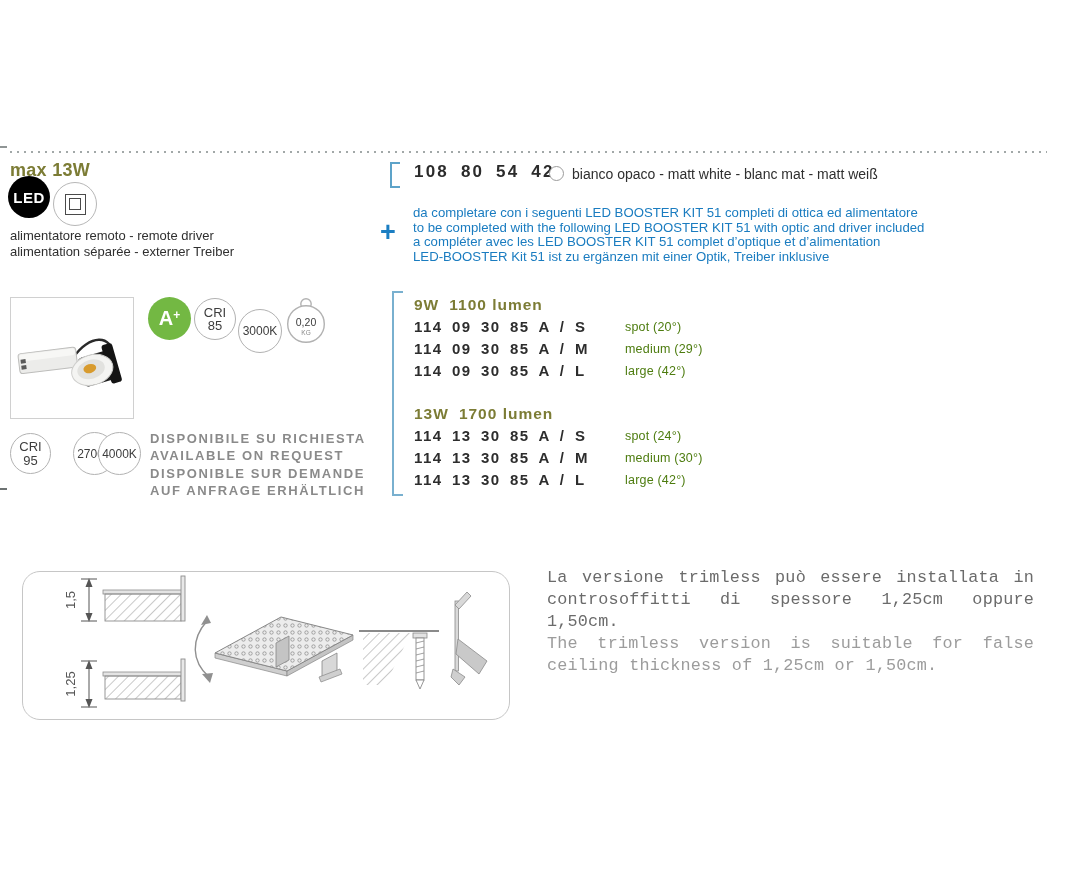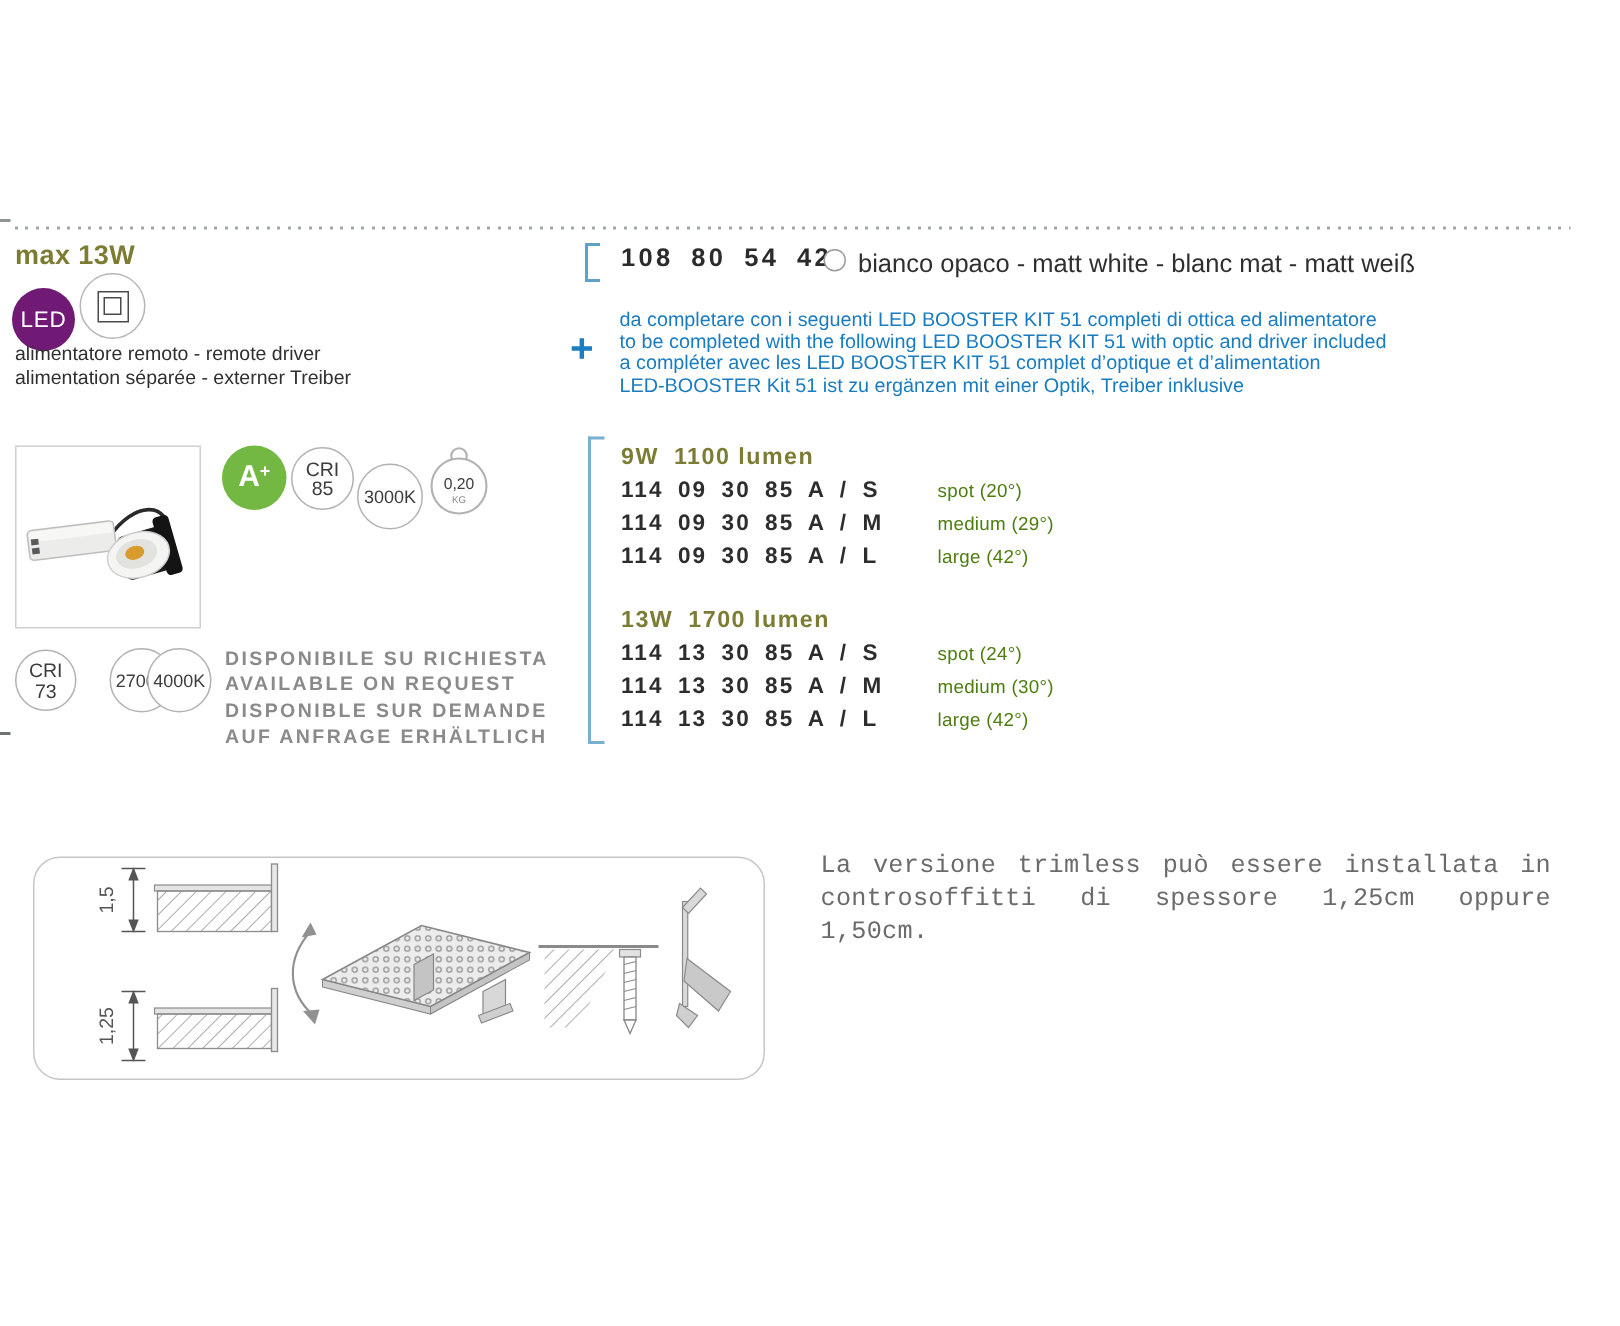--- a/index.html
+++ b/index.html
@@ -5,37 +5,37 @@
   html,body{margin:0;padding:0;background:#ffffff;}
   body{font-family:"Liberation Sans", sans-serif;}
   .page{position:relative;width:1080px;height:720px;background:#fff;overflow:hidden;border-radius:30px;}
 
   .crop-mark{position:absolute;height:2px;width:7px;background:#8f9595;}
   .dotted-line{position:absolute;left:10px;top:151px;width:1037px;height:2px;
     background-image:repeating-linear-gradient(to right,#a2a8a8 0 2px,transparent 2px 7px);}
 
   
   .max-watt{position:absolute;left:10px;top:160px;font-size:18px;font-weight:700;color:#7c7c35;letter-spacing:.3px;}
-  .led-circle{position:absolute;left:8px;top:192px;width:42px;height:42px;border-radius:50%;
-    background:#701a75;color:#fff;display:flex;align-items:center;justify-content:center;
-    font-weight:400;font-size:15px;letter-spacing:.5px;}
+  .led-circle{position:absolute;left:8px;top:176px;width:42px;height:42px;border-radius:50%;
+    background:#000000;color:#fff;display:flex;align-items:center;justify-content:center;
+    font-weight:700;font-size:15px;letter-spacing:.5px;}
   .square-circle{position:absolute;left:53px;top:182px;width:42px;height:42px;border-radius:50%;
     border:1.5px solid #b7b7b7;background:#fff;display:flex;align-items:center;justify-content:center;}
   .sq-outer{width:19px;height:19px;border:1.6px solid #4a4a4a;display:flex;align-items:center;justify-content:center;}
   .sq-inner{width:10px;height:10px;border:1.6px solid #4a4a4a;}
   .driver-note{position:absolute;left:10px;top:228px;font-size:13px;line-height:16px;color:#2f2f2f;}
 
   
   .finish-bracket{position:absolute;left:390px;top:162px;width:8px;height:22px;
     border:2px solid #5da3c9;border-right:none;}
   .finish-code{position:absolute;left:414px;top:162px;font-size:17px;font-weight:700;color:#2b2b2b;
     letter-spacing:2.2px;word-spacing:5px;}
   .radio{position:absolute;left:549px;top:166px;width:13px;height:13px;border-radius:50%;
     border:1.5px solid #9b9b9b;background:#fff;}
-  .finish-label{position:absolute;left:572px;top:166px;font-size:17px;color:#2f2f2f;text-align:right;}
+  .finish-label{position:absolute;left:572px;top:166px;font-size:14px;color:#2f2f2f;text-align:right;}
 
   
   .plus-icon{position:absolute;left:380px;top:219px;font-size:27px;font-weight:700;color:#1b7ec2;line-height:1;}
   .booster{position:absolute;left:413px;top:206px;font-size:13.2px;line-height:14.7px;color:#1a7cc0;}
 
   
   .photo-box{position:absolute;left:10px;top:297px;width:122px;height:120px;border:1px solid #d0d0d0;background:#fff;}
 
   
   .circ{position:absolute;border-radius:50%;border:1.4px solid #b2b2b2;background:#fff;
@@ -144,21 +144,21 @@
     <svg width="40" height="48" viewBox="0 0 40 48">
       <circle cx="20" cy="8" r="5.2" fill="none" stroke="#b2b2b2" stroke-width="1.4"></circle>
       <circle cx="20" cy="28" r="18.3" fill="#fff" stroke="#b2b2b2" stroke-width="1.4"></circle>
       <text x="20" y="30" text-anchor="middle" font-size="10.5" fill="#3d3d3d">0,20</text>
       <text x="20" y="39" text-anchor="middle" font-size="6.5" fill="#8a8a8a">KG</text>
     </svg>
   </div>
 
   <div class="circ cri95">
     <span>CRI</span>
-    <span>73</span>
+    <span>95</span>
   </div>
   <div class="circ cct2700">
     <span>2700K</span>
   </div>
   <div class="circ cct4000">
     <span>4000K</span>
   </div>
 
   <div class="on-request">
     <div>DISPONIBILE SU RICHIESTA</div>
@@ -264,15 +264,16 @@
         <rect x="432" y="28" width="3.5" height="70" fill="#d9d9d9" stroke="#8a8a8a" stroke-width="0.8"></rect>
         <polygon points="432,32 444,19 448,23 436,36" fill="#d9d9d9" stroke="#8a8a8a" stroke-width="0.8"></polygon>
         <polygon points="435,66 464,88 456,101 433,81" fill="#c9c9c9" stroke="#8a8a8a" stroke-width="0.8"></polygon>
         <polygon points="430,96 442,104 436,112 428,104" fill="#cfcfcf" stroke="#8a8a8a" stroke-width="0.8"></polygon>
       </g>
     </svg>
   </div>
 
   <div class="trimless">
     <p class="it">La versione trimless può essere installata in controsoffitti di spessore 1,25cm oppure 1,50cm.</p>
+    <p class="en">The trimless version is suitable for false ceiling thickness of 1,25cm or 1,50cm.</p>
   </div>
 
 </div>
 
 </body></html>

